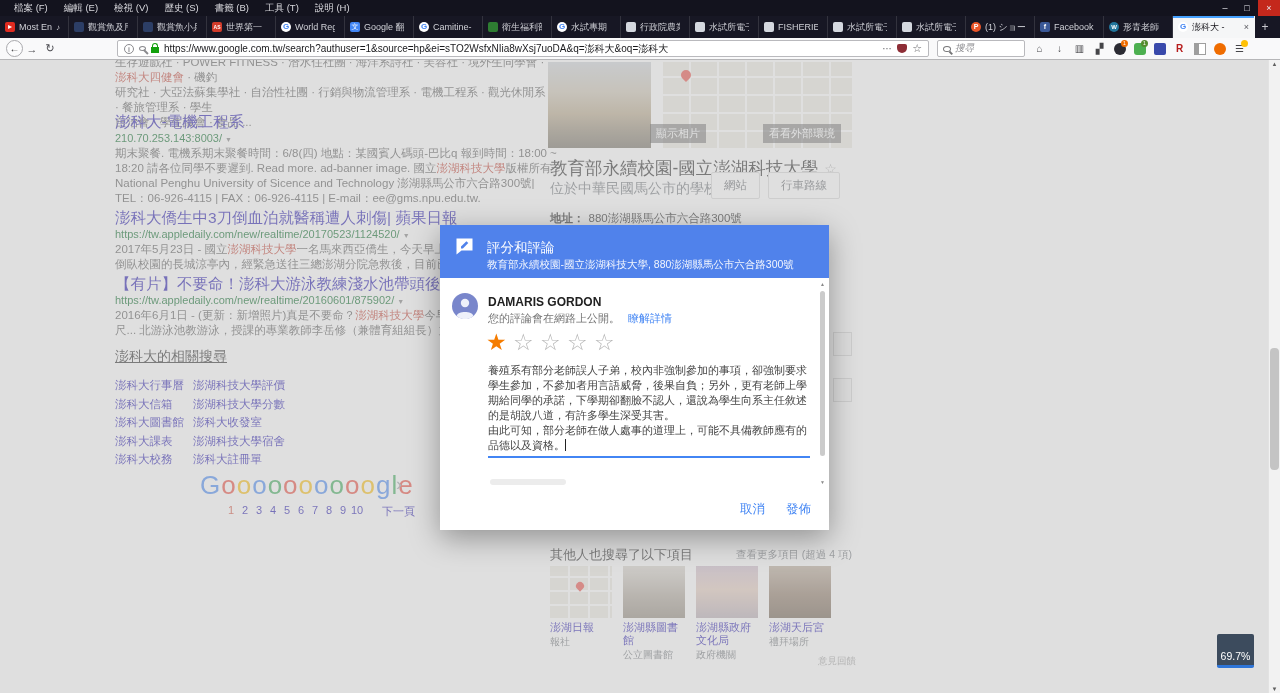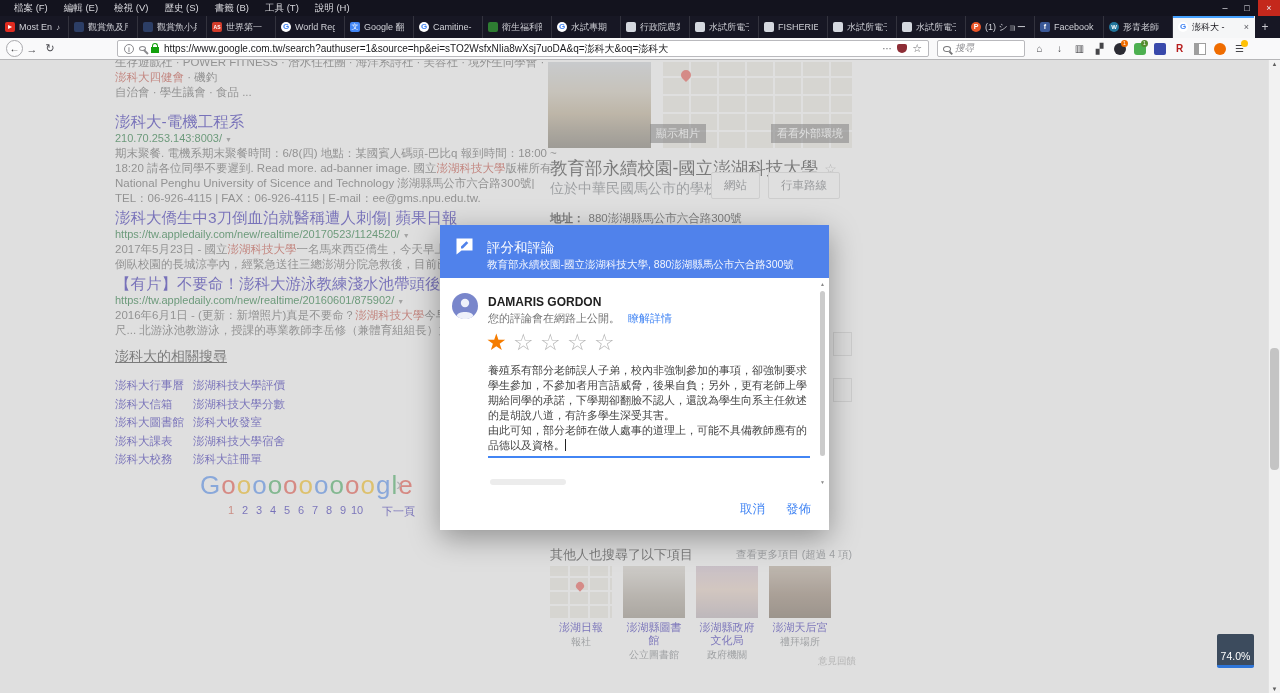--- a/index.html
+++ b/index.html
@@ -81,34 +81,34 @@
   .feedback { position:absolute; left:818px; top:595px; font-size:9.5px; color:#9e9e9e; }
 
   
   .panel { position:absolute; left:548px; top:0; width:304px; }
   .photos { position:absolute; top:2px; left:0; width:304px; height:84px; display:flex; gap:12px; }
   .photo1 { width:107px; height:86px; background:linear-gradient(180deg,#cdd1d6 0%,#c9c0ae 35%,#b5a486 60%,#8f8470 80%,#6e695d 100%); }
   .mapimg { position:relative; width:195px; height:86px; background:#ebe8e1;
     background-image:repeating-linear-gradient(0deg,transparent 0 16px,#fff 16px 18px),repeating-linear-gradient(90deg,transparent 0 26px,#fff 26px 28px); }
   .pin { position:absolute; width:10px; height:10px; background:#e8453c; border-radius:50% 50% 50% 0; transform:rotate(-45deg); }
   .photo-chip { position:absolute; background:rgba(50,50,50,.55); color:#fff; font-size:11px; padding:2px 6px; }
-  .chip-l { left:102px; top:62px; } .chip-r { right:3px; top:62px; }
+  .chip-l { left:102px; top:62px; } .chip-r { right:11px; top:62px; }
   .pn-title { position:absolute; left:2px; top:96px; font-size:17.5px; color:#212121; white-space:nowrap; }
   .pn-star { font-size:14px; color:#9e9e9e; margin-left:6px; }
   .pn-sub { position:absolute; left:2px; top:120px; font-size:14px; color:#70757a; }
   .pn-btns { position:absolute; right:12px; top:112px; display:flex; gap:8px; }
   .pn-btn { border:1px solid #d7d7d7; background:#fff; font-size:11.5px; color:#5f6368; padding:5px 12px; border-radius:2px; }
   .pn-addr { position:absolute; left:2px; top:151px; font-size:11.5px; color:#212121; }
   .pn-addr b { font-weight:bold; margin-right:4px; }
   .edgebox { position:absolute; width:19px; border:1px solid #d5d5d5; background:#fafafa; left:285px; }
   .eb1 { top:272px; height:24px; } .eb2 { top:318px; height:24px; }
   .also-h { position:absolute; left:2px; top:486px; font-size:13px; color:#212121; }
   .also-more { position:absolute; right:0; top:488px; font-size:10.5px; color:#70757a; }
   .thumbs { position:absolute; left:2px; top:506px; display:flex; gap:11px; }
-  .thumb { width:62px;text-align:center; }
+  .thumb { width:62px; }
   .thumb-img { width:62px; height:52px; position:relative; }
   .thumb-img[data-img="map"] { background:#ebe8e1; background-image:repeating-linear-gradient(0deg,transparent 0 12px,#fff 12px 14px),repeating-linear-gradient(90deg,transparent 0 18px,#fff 18px 20px); }
   .thumb-img[data-img="map"]::after { content:""; position:absolute; left:26px; top:16px; width:8px; height:8px; background:#e8453c; border-radius:50% 50% 50% 0; transform:rotate(-45deg); }
   .thumb-img[data-img="library"] { background:linear-gradient(180deg,#d8d3cb 0%,#a89f93 60%,#8c8376 100%); }
   .thumb-img[data-img="sunset"] { background:linear-gradient(180deg,#cdb9c9 0%,#e3c9bb 45%,#b4a7b0 100%); }
   .thumb-img[data-img="temple"] { background:linear-gradient(180deg,#b7a795 0%,#8a7460 55%,#6b5a49 100%); }
   .thumb-t { font-size:11px; line-height:13px; color:#1a0dab; margin-top:3px; }
   .thumb-s { font-size:10px; color:#70757a; margin-top:1px; }
 
   
@@ -359,20 +359,21 @@
 
     </div>
   </div>
 
   <div class="content">
 
     <div class="clublist">
 
         <div><span class="hlseg" data-hl="false">生存遊戲社 · POWER FITNESS · 潛水住社團 · 海洋系詩社 · 美容社 · 境外生同學會 · </span><span class="hlseg" data-hl="true">澎科大四健會</span><span class="hlseg" data-hl="false"> · 磯釣</span></div>
 
+        <div><span class="hlseg" data-hl="false">研究社 · 大亞法蘇集學社 · 自治性社團 · 行銷與物流管理系 · 電機工程系 · 觀光休閒系 · 餐旅管理系 · 學生</span></div>
 
         <div><span class="hlseg" data-hl="false">自治會 · 學生議會 · 食品 ...</span></div>
 
     </div>
 
     <div class="results">
 
         <div class="result">
           <div class="r-title">澎科大-電機工程系</div>
           <div class="r-url"><span>210.70.253.143:8003/</span> <span class="r-caret">▼</span></div>
@@ -512,16 +513,16 @@
       </div>
       <span class="dlg-cancel">取消</span>
       <span class="dlg-publish">發佈</span>
     </div>
 
     <div class="pagebar">
       <span class="pb-up">▲</span>
       <span class="pb-thumb"></span>
       <span class="pb-dn">▼</span>
     </div>
-    <div class="zoom-badge">74.0%</div>
+    <div class="zoom-badge">69.7%</div>
 
   </div>
 </div>
 
 </body></html>

